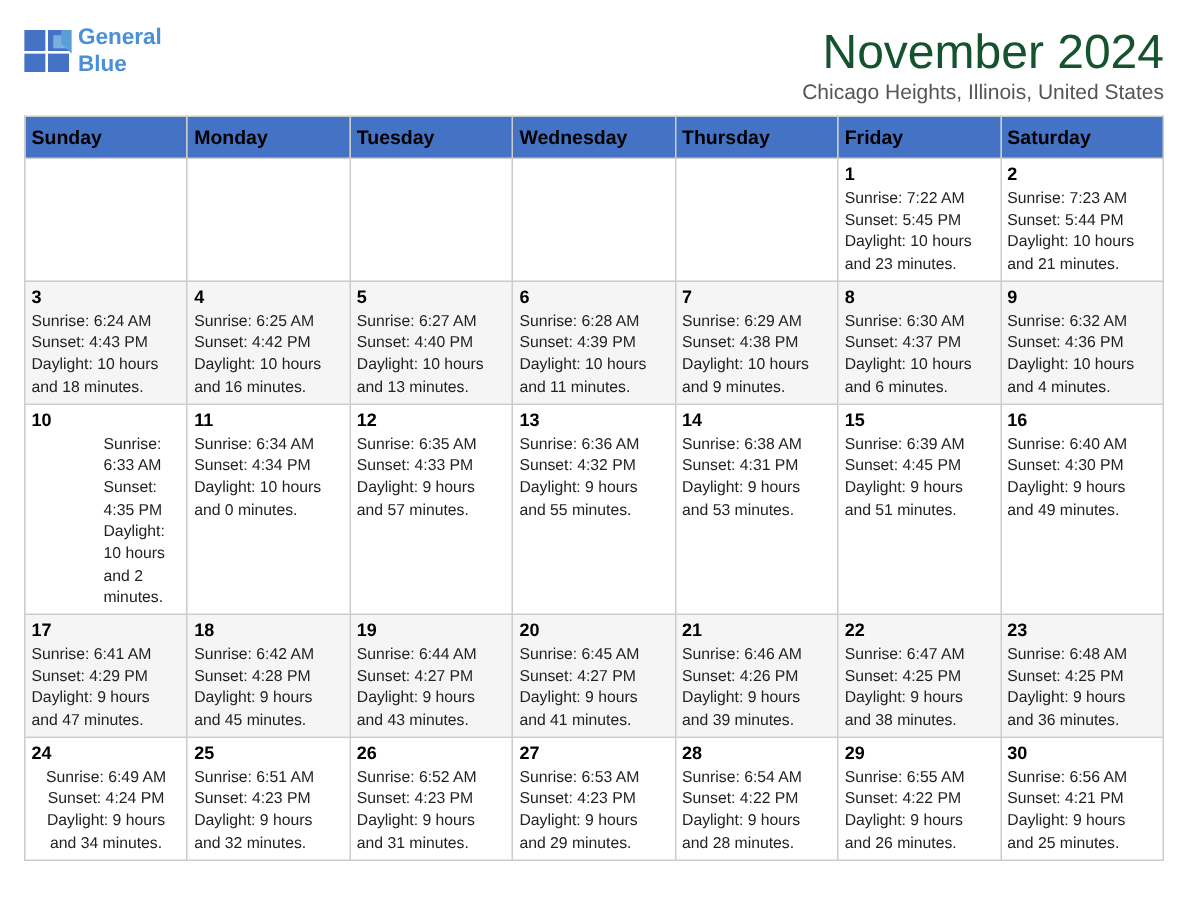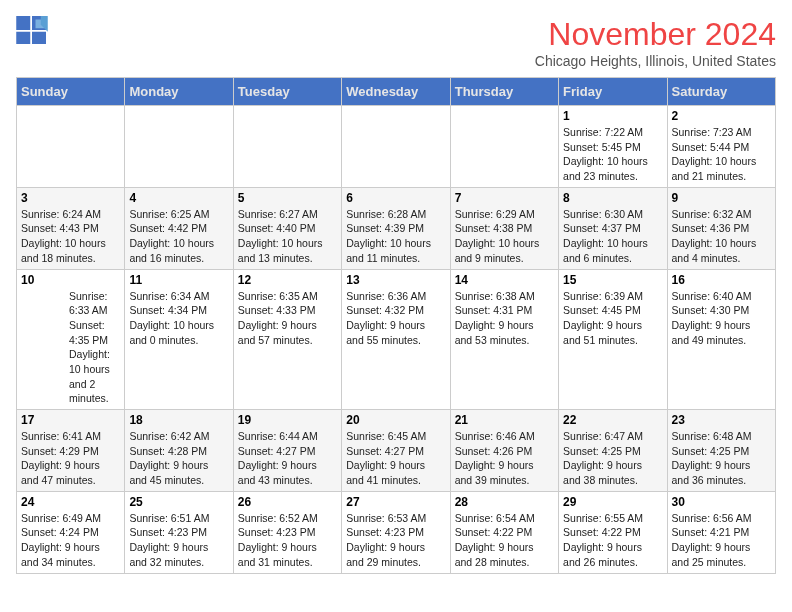--- a/index.html
+++ b/index.html
@@ -31,34 +31,34 @@
     .logo-icon {
       width: 32px;
       height: 28px;
     }
     .title-area {
       text-align: right;
     }
     .month-title {
       font-size: 32px;
       font-weight: normal;
-      color: #ef4444;
+      color: #14532d;
     }
     .location {
       font-size: 14px;
       color: #555;
     }
     table {
       width: 100%;
       border-collapse: collapse;
       font-size: 11px;
     }
     thead tr th {
       background-color: #4472c4;
-      color: #e5e5e5;
+      color: #000000;
       padding: 6px 4px;
       text-align: left;
       font-size: 13px;
       font-weight: bold;
       border: 1px solid #ccc;
     }
     tbody tr td {
       border: 1px solid #ccc;
       vertical-align: top;
       padding: 3px 4px;
@@ -90,20 +90,24 @@
 <div class="header-area">
   <div class="logo">
     <svg class="logo-icon" viewBox="0 0 36 32">
       <rect x="0" y="0" width="16" height="16" fill="#4472c4"></rect>
       <rect x="18" y="0" width="16" height="16" fill="#4472c4"></rect>
       <rect x="0" y="18" width="16" height="14" fill="#4472c4"></rect>
       <rect x="18" y="18" width="16" height="14" fill="#4472c4"></rect>
       <polygon points="22,4 32,4 32,14 22,14" fill="#7ab0e0"></polygon>
       <polygon points="28,0 36,0 36,18 28,10" fill="#5a9fd4"></polygon>
     </svg>
+    <div class="logo-text">
+      <div><span>General</span></div>
+      <div><span>Blue</span></div>
+    </div>
   </div>
   <div class="title-area">
     <div class="month-title">November 2024</div>
     <div class="location">Chicago Heights, Illinois, United States</div>
   </div>
 </div>
 
 <table>
   <thead>
     <tr id="weekday-header">
@@ -287,21 +291,21 @@
           <span class="day-num">23</span>
           <div class="day-info" style="white-space: pre-line;">Sunrise: 6:48 AM
 Sunset: 4:25 PM
 Daylight: 9 hours
 and 36 minutes.</div>
         </td>
       </tr>
       <tr>
         <td>
           <span class="day-num">24</span>
-          <div class="day-info" style="white-space: pre-line;">Sunrise: 6:49 AM
+          <div class="day-info" style="white-space: pre-line; text-align: center;">Sunrise: 6:49 AM
 Sunset: 4:24 PM
 Daylight: 9 hours
 and 34 minutes.</div>
         </td>
         <td>
           <span class="day-num">25</span>
           <div class="day-info" style="white-space: pre-line;">Sunrise: 6:51 AM
 Sunset: 4:23 PM
 Daylight: 9 hours
 and 32 minutes.</div>

